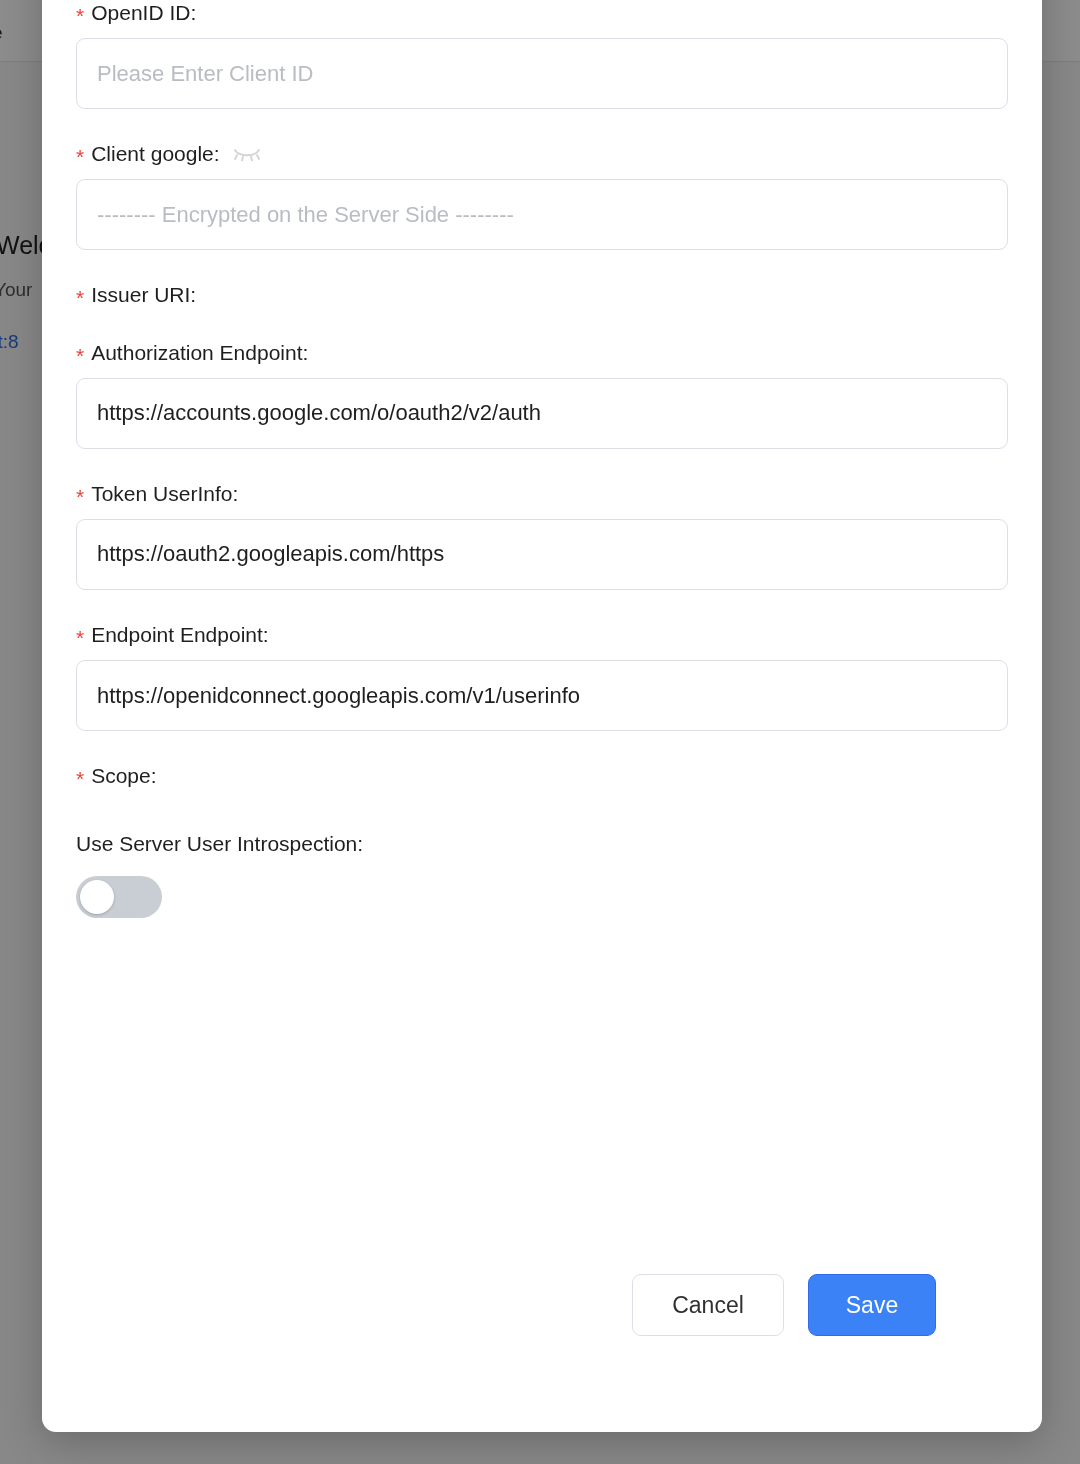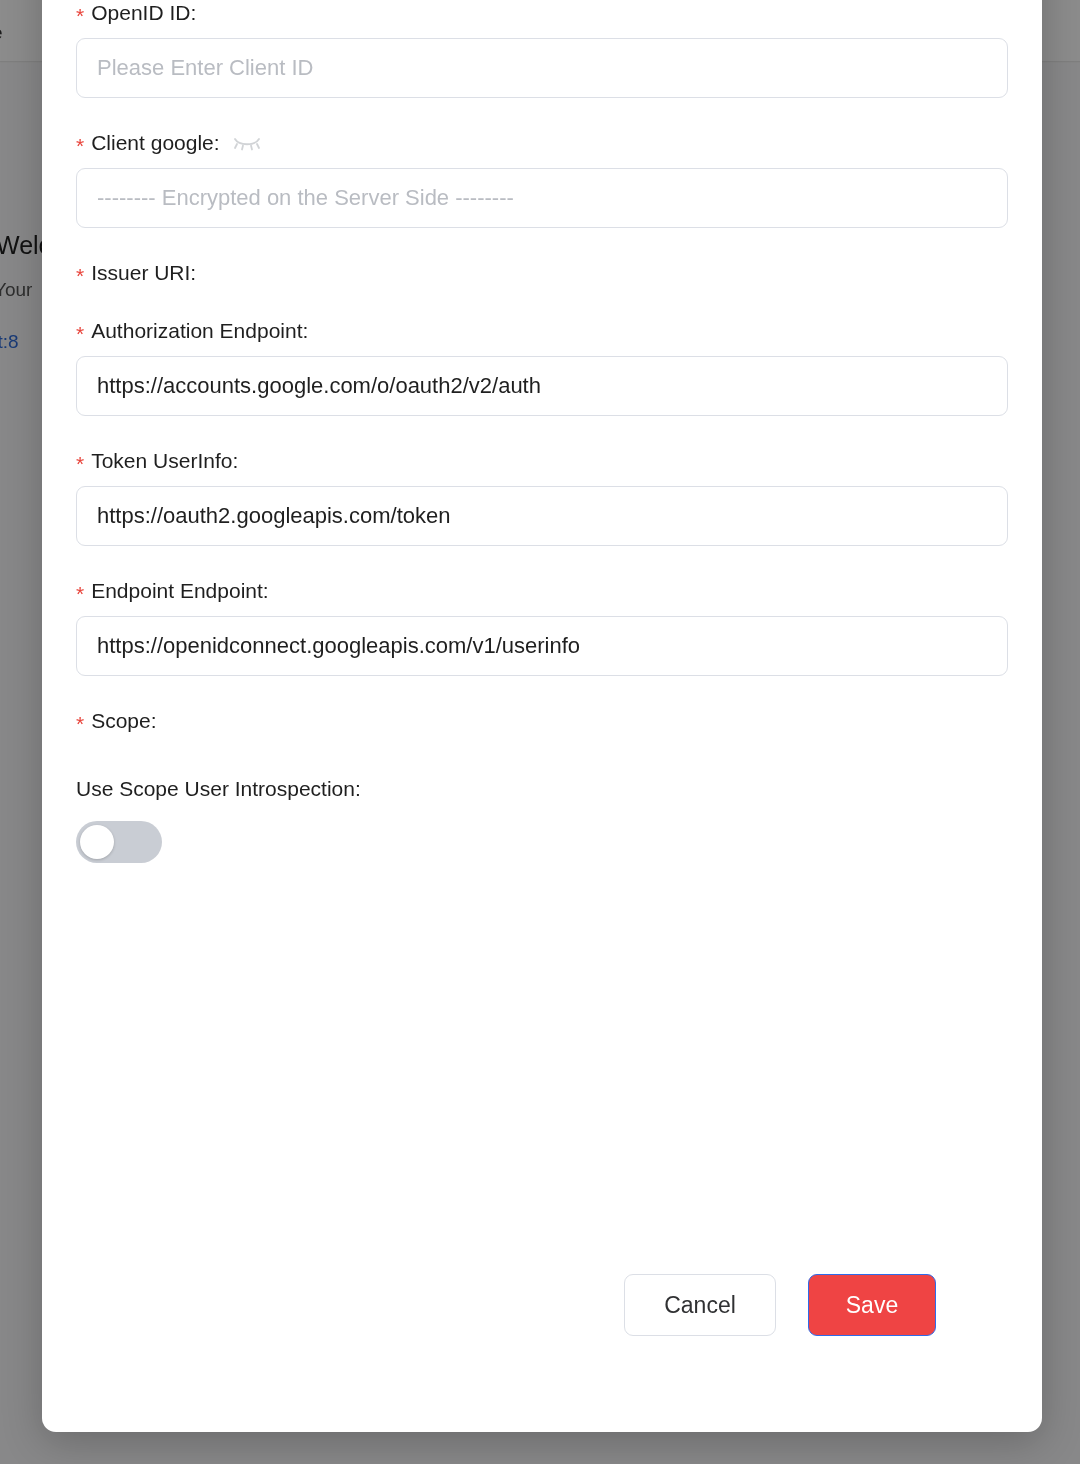--- a/index.html
+++ b/index.html
@@ -112,21 +112,21 @@
     top: 3px;
   }
   .eye-icon {
     margin-left: 14px;
     display: inline-flex;
     align-items: center;
     opacity: 0.45;
   }
   .input {
     width: 932px;
-    height: 60px;
+    height: 71px;
     border: 1px solid #dcdfe6;
     border-radius: 9px;
     background: #ffffff;
     font-size: 22px;
     color: #1f1f1f;
     padding: 0 20px;
     font-family: "Liberation Sans", sans-serif;
     outline: none;
     display: flex;
     align-items: center;
@@ -160,41 +160,41 @@
   
   .footer {
     position: absolute;
     left: 0;
     top: 1334px;
     width: 928px;
     padding: 0 34px;
     display: flex;
     justify-content: flex-end;
     align-items: center;
-    gap: 32px;
+    gap: 24px;
   }
   .btn {
     height: 62px;
     border-radius: 9px;
     font-size: 23px;
     font-family: "Liberation Sans", sans-serif;
     cursor: pointer;
     padding: 0 32px;
     display: inline-flex;
     align-items: center;
     justify-content: center;
   }
   .btn-cancel {
     background: #ffffff;
     border: 1px solid #dcdfe6;
     color: #303133;
     min-width: 152px;
   }
   .btn-save {
-    background: #ef4444;
+    background: #3b82f6;
     border: 1px solid #2f6bea;
     color: #ffffff;
     min-width: 128px;
   }
 </style>
 </head>
 <body>
 
 <div id="page">
 
@@ -252,40 +252,40 @@
           <span>Authorization Endpoint:</span>
         </div>
         <div class="input">https://accounts.google.com/o/oauth2/v2/auth</div>
       </div>
 
       <div class="field">
         <div class="field-label">
           <span class="req">*</span>
           <span>Token UserInfo:</span>
         </div>
-        <div class="input">https://oauth2.googleapis.com/token</div>
+        <div class="input">https://oauth2.googleapis.com/https</div>
       </div>
 
       <div class="field">
         <div class="field-label">
           <span class="req">*</span>
           <span>Endpoint Endpoint:</span>
         </div>
         <div class="input">https://openidconnect.googleapis.com/v1/userinfo</div>
       </div>
 
       <div class="field">
         <div class="field-label">
           <span class="req">*</span>
           <span>Scope:</span>
         </div>
       </div>
 
       <div class="field toggle-field">
-        <div class="toggle-label">Use Scope User Introspection:</div>
+        <div class="toggle-label">Use Server User Introspection:</div>
         <div class="toggle">
           <div class="knob"></div>
         </div>
       </div>
 
     </div>
 
     <div class="footer">
       <div class="btn btn-cancel">Cancel</div>
       <div class="btn btn-save">Save</div>

